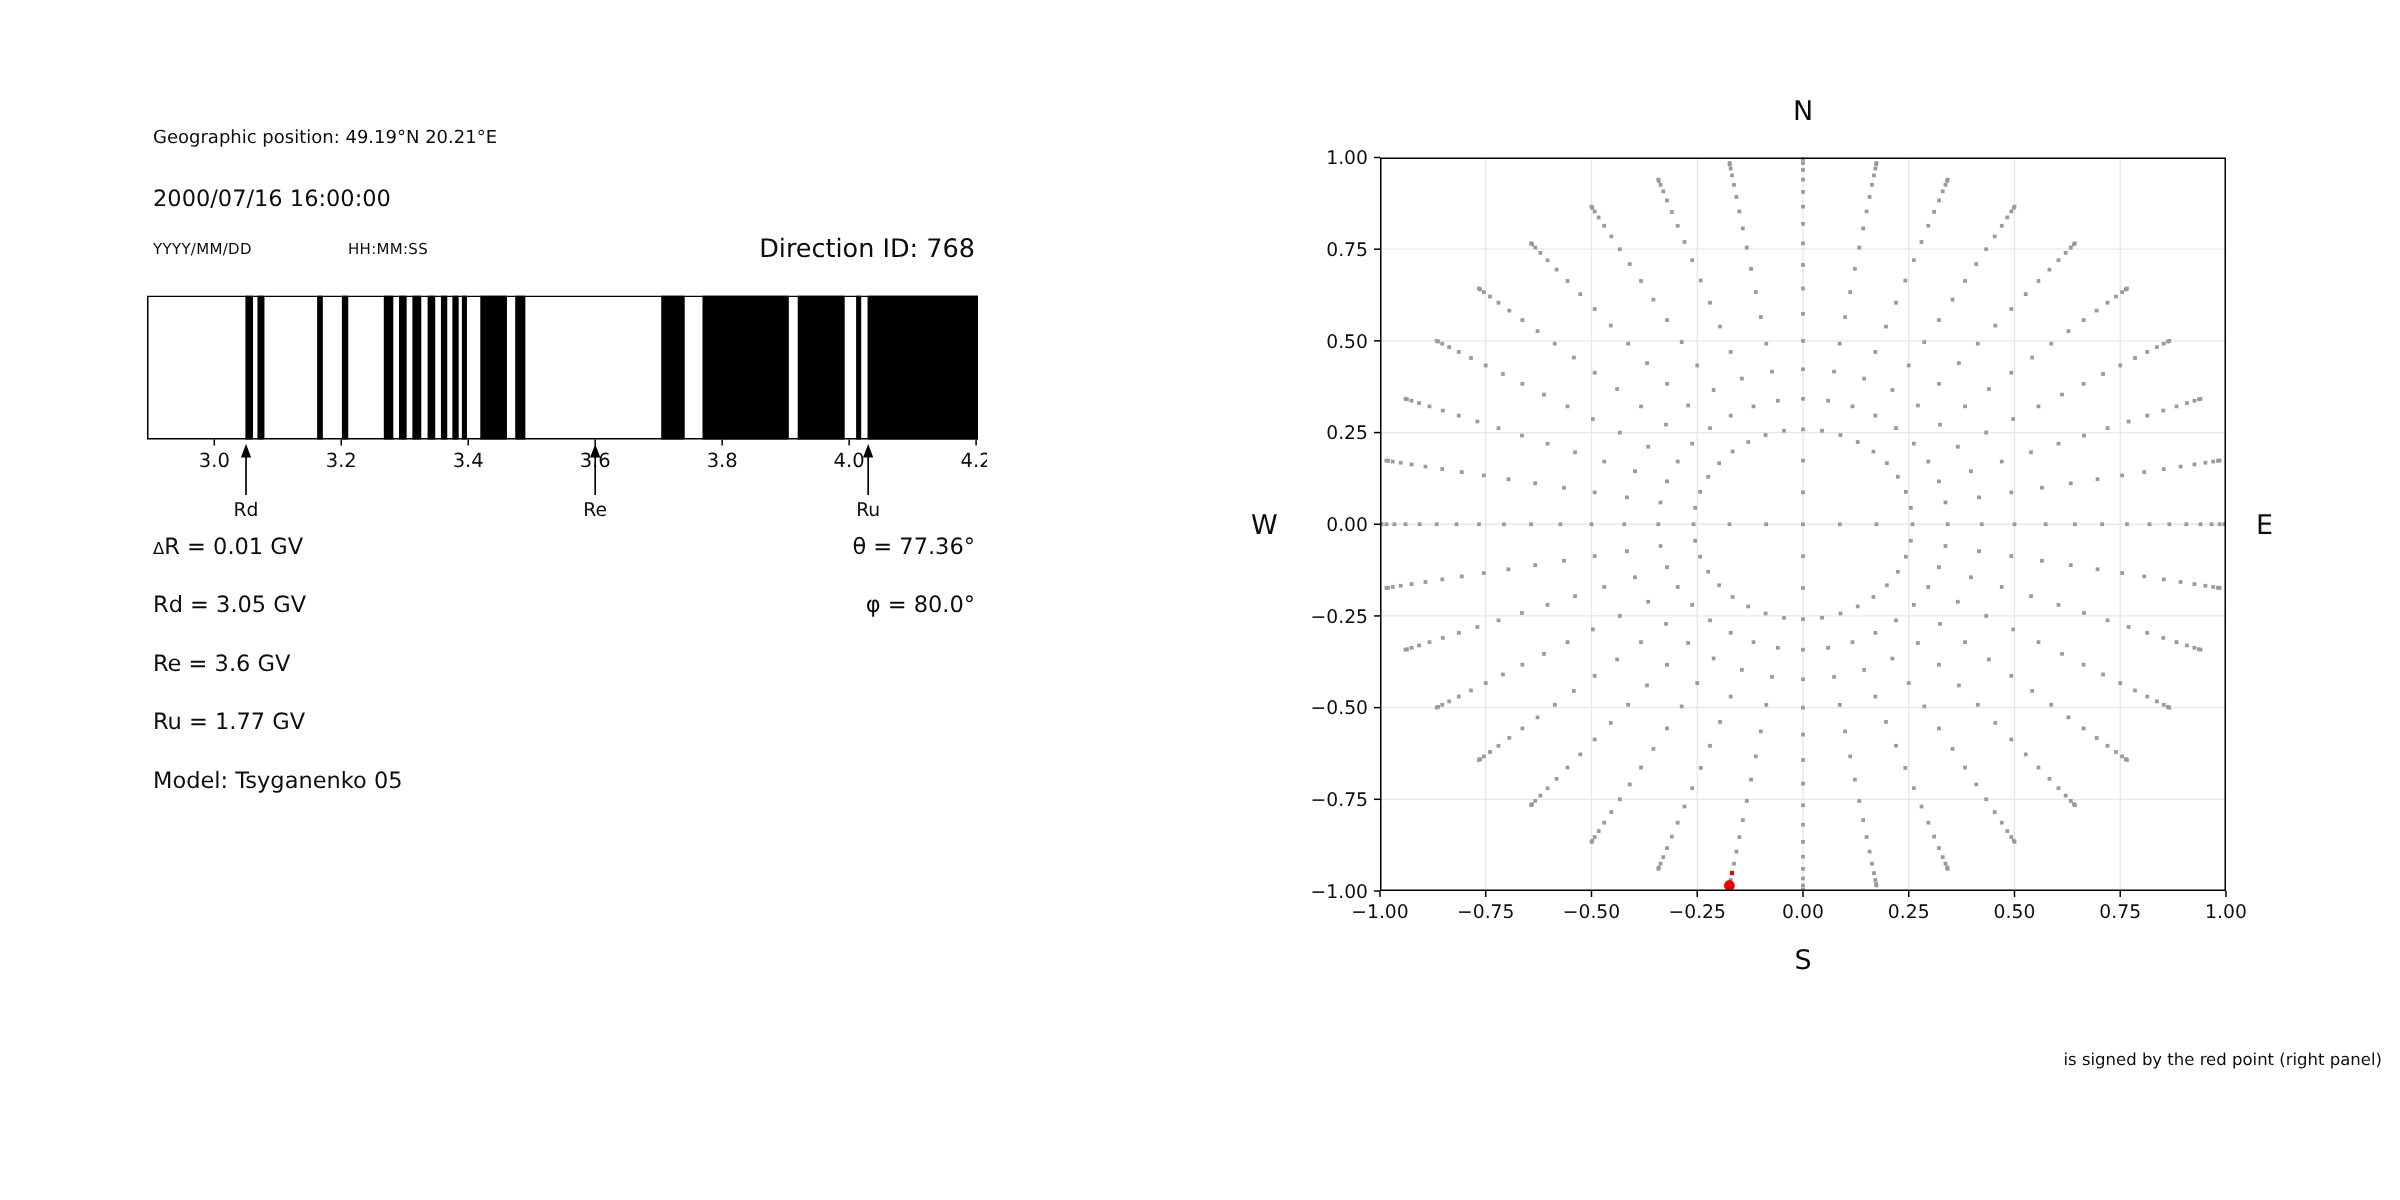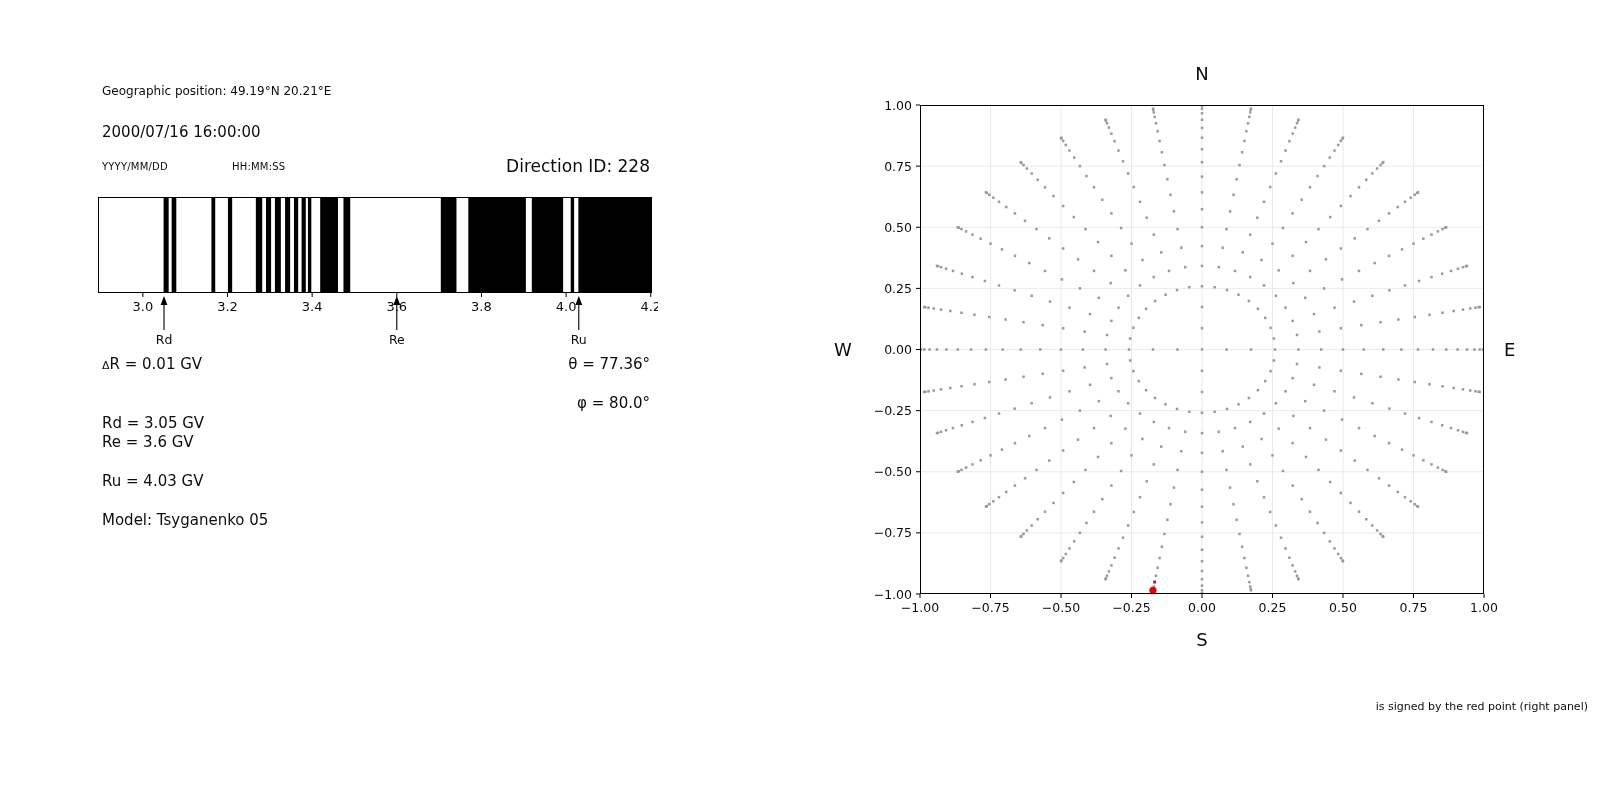--- a/index.html
+++ b/index.html
@@ -6,38 +6,38 @@
   body{width:1600px;height:800px;position:relative;overflow:hidden;
        font-family:"DejaVu Sans",sans-serif;color:#0d0d0d;}
   .abs{position:absolute;white-space:nowrap;}
   .geo{left:102px;top:84px;font-size:12px;}
   .dt{left:102px;top:123px;font-size:15px;}
   .fmt{top:161px;font-size:10px;letter-spacing:.2px;}
   .fmt-date{left:102px;}
   .fmt-time{left:232px;}
   .dirid{right:950px;top:156px;font-size:17px;}
   .statrow{left:102px;font-size:15px;}
-  .s0{top:355px;} .s1{top:394px;margin-top:20px;} .s2{top:433px;} .s3{top:472px;} .s4{top:511px;}
+  .s0{top:355px;} .s1{top:394px;} .s2{top:433px;} .s3{top:472px;} .s4{top:511px;}
   .angle{right:950px;font-size:15px;}
   .a0{top:355px;text-align:center;} .a1{top:394px;}
   .small-delta{font-size:11px;}
   .caption-wrap{left:0;top:686px;width:1588px;text-align:center;}
   .cap1{font-size:16.5px;}
   .cap2{font-size:11px;margin-top:14px;text-align:right;}
   .credit{font-size:11px;margin-top:21px;color:#111;}
   svg text{fill:#0d0d0d;}
 </style>
 </head>
 <body>
 
 <div class="abs geo">Geographic position: 49.19°N 20.21°E</div>
 <div class="abs dt">2000/07/16 16:00:00</div>
 <div class="abs fmt fmt-date">YYYY/MM/DD</div>
 <div class="abs fmt fmt-time">HH:MM:SS</div>
-<div class="abs dirid">Direction ID: 228</div>
+<div class="abs dirid">Direction ID: 768</div>
 
 <svg class="abs" style="left:98px;top:197px;" width="560" height="152" viewBox="0 0 560 152">
     <g>
       <rect x="65.60" y="0" width="5.08" height="96" fill="#000000"></rect>
       <rect x="73.64" y="0" width="4.66" height="96" fill="#000000"></rect>
       <rect x="113.42" y="0" width="3.81" height="96" fill="#000000"></rect>
       <rect x="129.93" y="0" width="4.23" height="96" fill="#000000"></rect>
       <rect x="157.86" y="0" width="6.35" height="96" fill="#000000"></rect>
       <rect x="168.02" y="0" width="5.08" height="96" fill="#000000"></rect>
       <rect x="176.91" y="0" width="5.93" height="96" fill="#000000"></rect>
@@ -79,21 +79,21 @@
       <text x="298.7960275019098" y="147" font-size="12.5" text-anchor="middle">Re</text>
       <line x1="480.7822765469824" y1="133" x2="480.7822765469824" y2="104" stroke="#000" stroke-width="1.1"></line>
       <polygon points="477.38227654698244,108 484.1822765469824,108 480.7822765469824,99" fill="#000"></polygon>
       <text x="480.7822765469824" y="147" font-size="12.5" text-anchor="middle">Ru</text>
     </g>
   </svg>
 
 <div class="abs statrow s0"><span class="small-delta">Δ</span><span>R = 0.01 GV</span></div>
 <div class="abs statrow s1">Rd = 3.05 GV</div>
 <div class="abs statrow s2">Re = 3.6 GV</div>
-<div class="abs statrow s3">Ru = 4.03 GV</div>
+<div class="abs statrow s3">Ru = 1.77 GV</div>
 <div class="abs statrow s4">Model: Tsyganenko 05</div>
 <div class="abs angle a0">θ = 77.36°</div>
 <div class="abs angle a1">φ = 80.0°</div>
 
 <svg class="abs" style="left:828px;top:58px;" width="700" height="590" viewBox="0 0 700 590">
     <g stroke="#e8e8e8" stroke-width="0.9">
       <line x1="162.5" y1="47" x2="162.5" y2="536"></line>
       <line x1="233" y1="47" x2="233" y2="536"></line>
       <line x1="303.5" y1="47" x2="303.5" y2="536"></line>
       <line x1="374" y1="47" x2="374" y2="536"></line>

